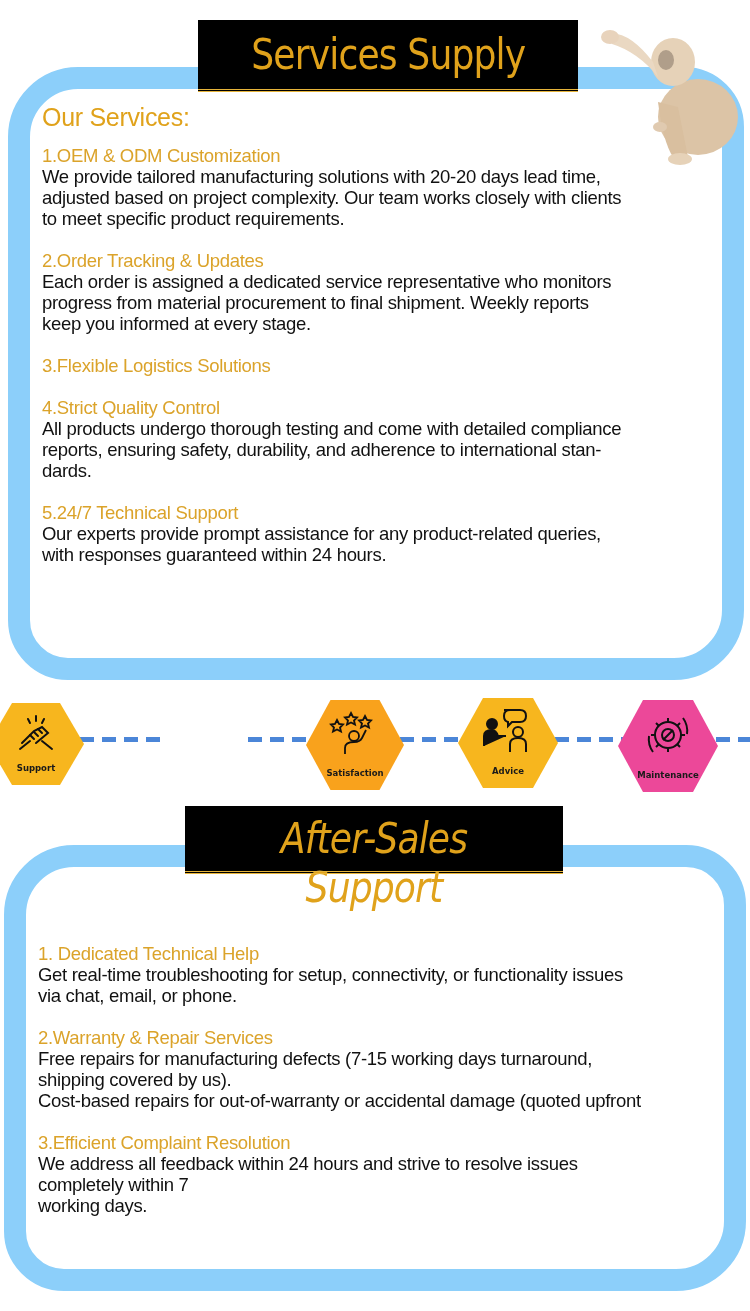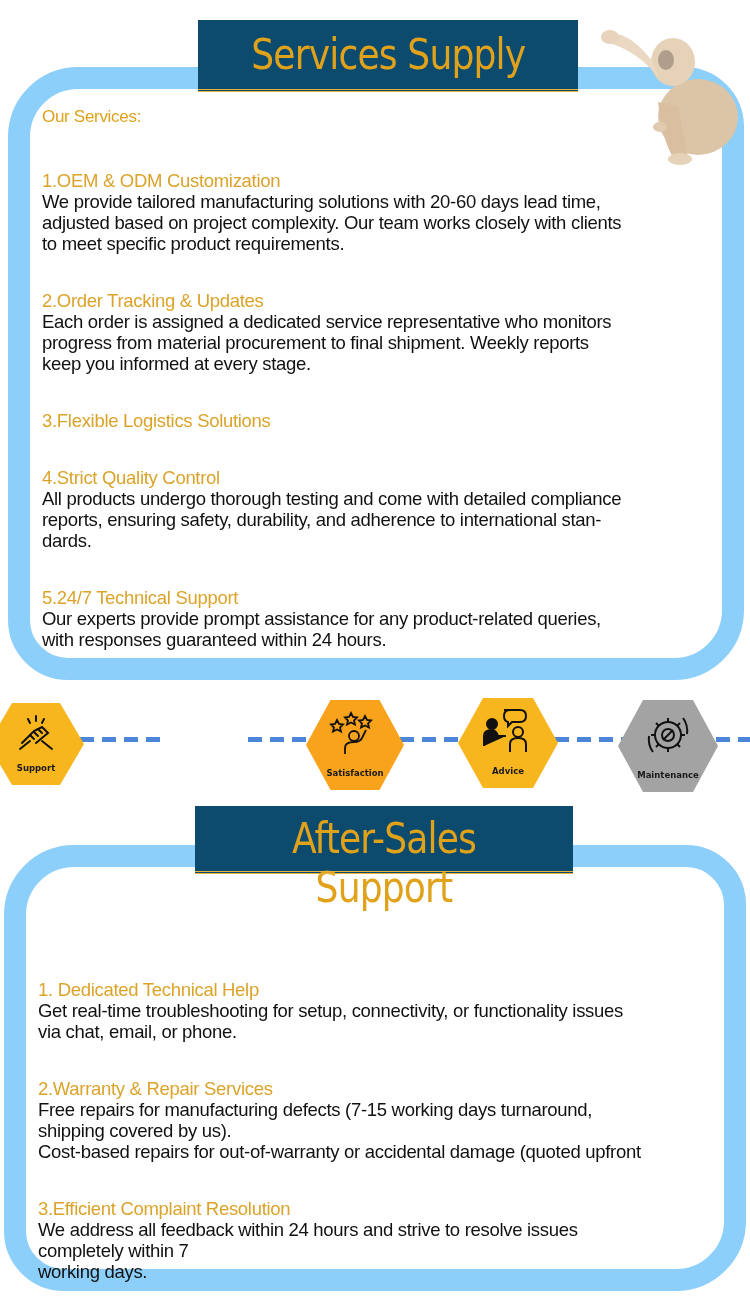--- a/index.html
+++ b/index.html
@@ -1,31 +1,31 @@
 <!DOCTYPE html>
 <html><head>
 <meta charset="utf-8">
 <style>
   * { box-sizing: border-box; margin: 0; padding: 0; }
   body { width: 750px; height: 1311px; background: #ffffff; position: relative; overflow: hidden; font-family: "Liberation Sans", sans-serif; }
   .frame { position: absolute; border: 22px solid #8ccffa; background: #fff; }
   .frame1 { left: 8px; top: 67px; width: 736px; height: 613px; border-radius: 70px 60px 70px 60px; }
   .frame2 { left: 4px; top: 845px; width: 742px; height: 446px; border-radius: 70px 60px 70px 60px; }
-  .title-box { position: absolute; background: #0c4a6e; text-align: center; }
+  .title-box { position: absolute; background: #000000; text-align: center; }
   .title-text { font-family: "DejaVu Sans", sans-serif; color: #e0a21b; font-size: 42px; letter-spacing: -1px; transform: scaleX(0.86); display: inline-block; }
   .title-line { position: absolute; left: 0; right: 0; bottom: 0; height: 3px; border-top: 1px solid #e6b43a; border-bottom: 1px solid #e6b43a; }
   .t1 { left: 198px; top: 20px; width: 380px; height: 72px; }
   .t1 .title-text { margin-top: 10px; }
-  .t2 { left: 195px; top: 806px; width: 378px; height: 68px; }
+  .t2 { left: 185px; top: 806px; width: 378px; height: 68px; font-style: italic; }
   .t2 .title-text { margin-top: 8px; }
   .content { position: absolute; color: #111; font-size: 18.5px; line-height: 21px; letter-spacing: -0.3px; }
   .c1 { left: 42px; top: 100px; width: 680px; }
   .c2 { left: 38px; top: 943px; width: 690px; }
-  .heading { color: #e0a21b; font-size: 17px; line-height: 34px; margin-bottom: 11px; }
-  .item { margin-bottom: 21px; margin-top: 36px; }
+  .heading { color: #e0a21b; font-size: 25px; line-height: 34px; margin-bottom: 11px; }
+  .item { margin-bottom: 21px; }
   .item-title { color: #dba32a; font-size: 18.5px; line-height: 21px; }
   .item-body { white-space: pre-line; }
   .dog { position: absolute; left: 598px; top: 22px; width: 150px; height: 145px; }
   .process { position: absolute; left: 0; top: 695px; width: 750px; height: 100px; }
   .dash { position: absolute; top: 42px; height: 5px; background: repeating-linear-gradient(90deg, #4b86d8 0 14px, transparent 14px 22px); }
   .hex { position: absolute; width: 98px; height: 86px; clip-path: polygon(25% 0, 75% 0, 100% 50%, 75% 100%, 25% 100%, 0 50%); display: flex; flex-direction: column; align-items: center; justify-content: flex-end; padding-bottom: 12px; }
   .hex svg { position: absolute; top: 10px; left: 50%; transform: translateX(-50%); }
   .hex-label { font-family: "DejaVu Sans", sans-serif; font-size: 8.5px; font-weight: bold; color: #1a1a1a; position: relative; }
 </style>
 </head>
@@ -45,21 +45,21 @@
   <ellipse cx="12" cy="15" rx="9" ry="7" fill="#e8d3bc"></ellipse>
   <path d="M60 80 Q65 120 75 135 L90 135 Q85 110 80 85 Z" fill="#d9bf9f"></path>
   <ellipse cx="82" cy="137" rx="12" ry="6" fill="#e6d2b8"></ellipse>
   <ellipse cx="62" cy="105" rx="7" ry="5" fill="#e0cab0"></ellipse>
 </svg>
 
 <div class="content c1">
   <div class="heading">Our Services:</div>
   <div class="item">
     <div class="item-title">1.OEM &amp; ODM Customization</div>
-    <div class="item-body">We provide tailored manufacturing solutions with 20-60 days lead time,
+    <div class="item-body">We provide tailored manufacturing solutions with 20-20 days lead time,
 adjusted based on project complexity. Our team works closely with clients
 to meet specific product requirements.</div>
   </div>
   <div class="item">
     <div class="item-title">2.Order Tracking &amp; Updates</div>
     <div class="item-body">Each order is assigned a dedicated service representative who monitors
 progress from material procurement to final shipment. Weekly reports
 keep you informed at every stage.</div>
   </div>
   <div class="item">
@@ -111,21 +111,21 @@
     <svg width="56" height="46" viewBox="0 0 56 46" fill="none" stroke="#111" stroke-width="2">
       <path d="M24 2 h16 q6 0 6 6 q0 6 -6 6 h-8 l-4 4 v-4 q-4 -1 -4 -6 q0 -6 6 -6z"></path>
       <circle cx="12" cy="16" r="5" fill="#111"></circle>
         <path d="M4 38 v-10 q0 -6 8 -6 q4 0 6 6 l8 0" fill="#111"></path>
       <circle cx="38" cy="24" r="5"></circle>
         <path d="M30 44 v-8 q0 -6 8 -6 q8 0 8 6 v8"></path>
     </svg>
     <span class="hex-label">Advice</span>
   </div>
 
-  <div class="hex" style="left:618px;top:5px;width:100px;height:92px;background:#a3a3a3;">
+  <div class="hex" style="left:618px;top:5px;width:100px;height:92px;background:#ec4899;">
     <svg width="50" height="50" viewBox="0 0 50 50" fill="none" stroke="#111" stroke-width="2">
       <circle cx="25" cy="25" r="13"></circle>
         <circle cx="25" cy="25" r="6"></circle>
       <path d="M25 8 v4 M25 38 v4 M8 25 h4 M38 25 h4 M13 13 l3 3 M34 34 l3 3 M37 13 l-3 3 M13 37 l3 -3"></path>
       <path d="M40 8 a22 22 0 0 1 4 16 M10 42 a22 22 0 0 1 -4 -16"></path>
       <path d="M20 30 l10 -10"></path>
     </svg>
     <span class="hex-label">Maintenance</span>
   </div>
 </div>

